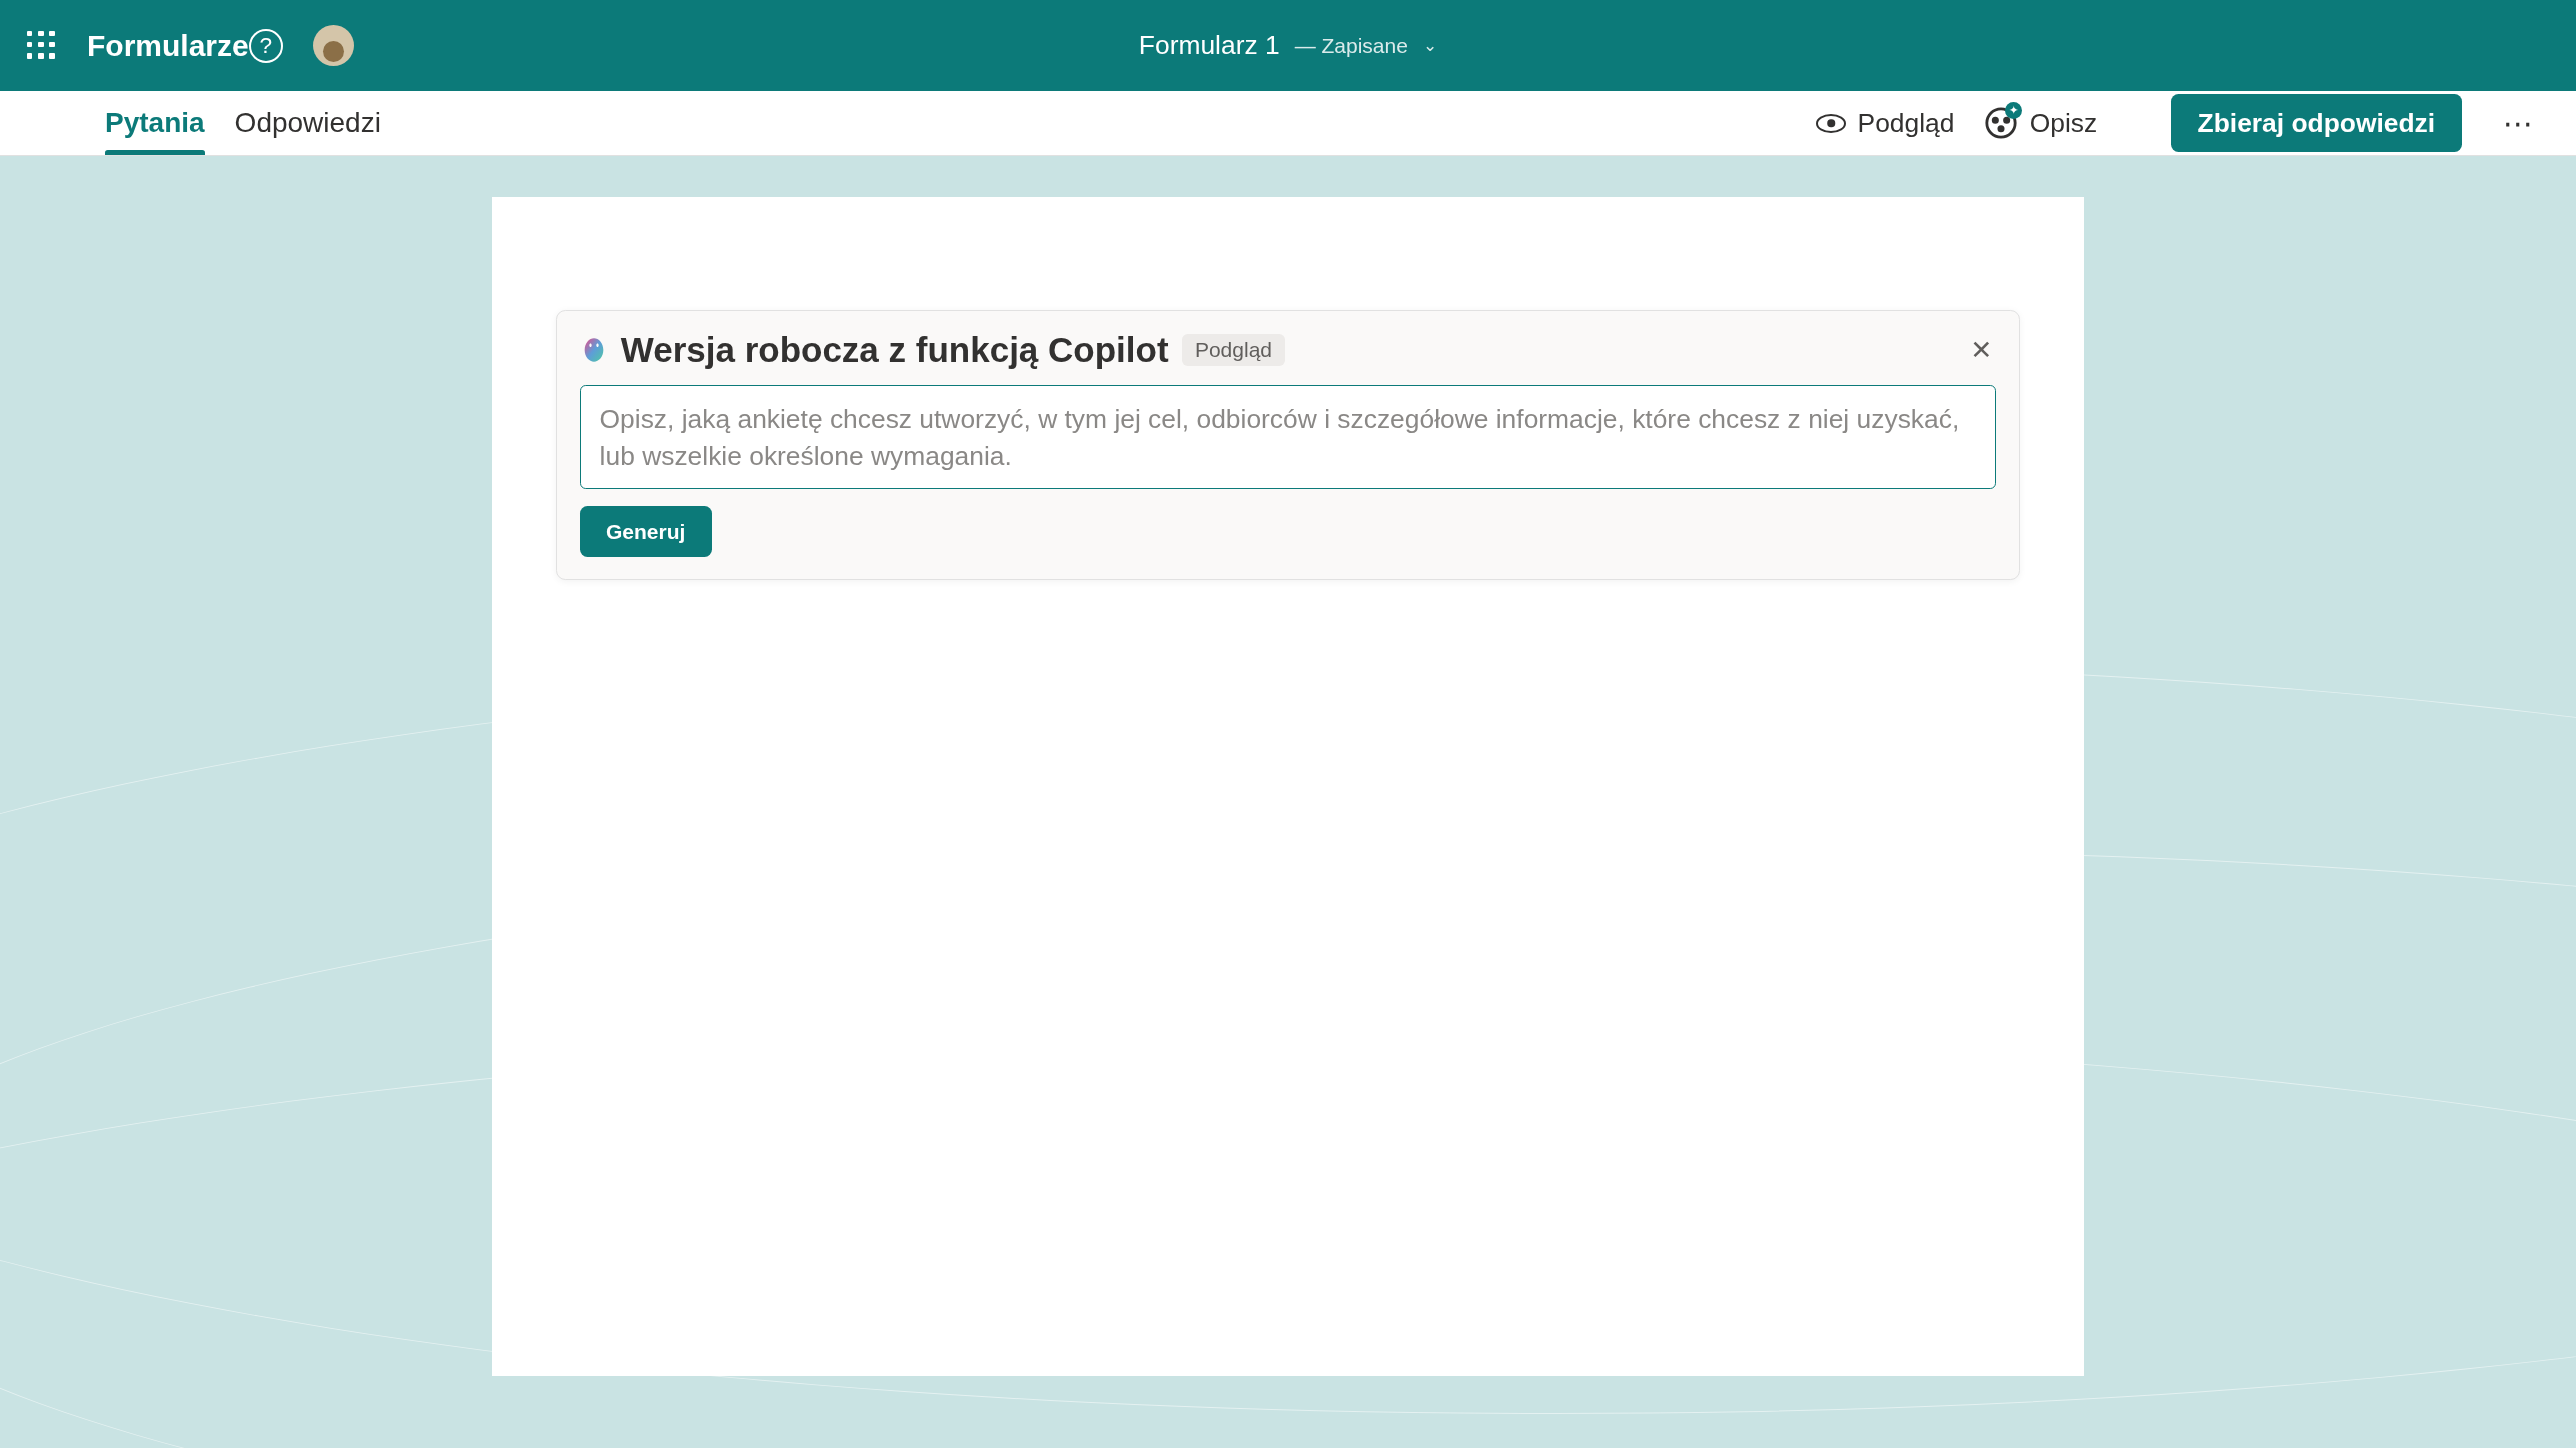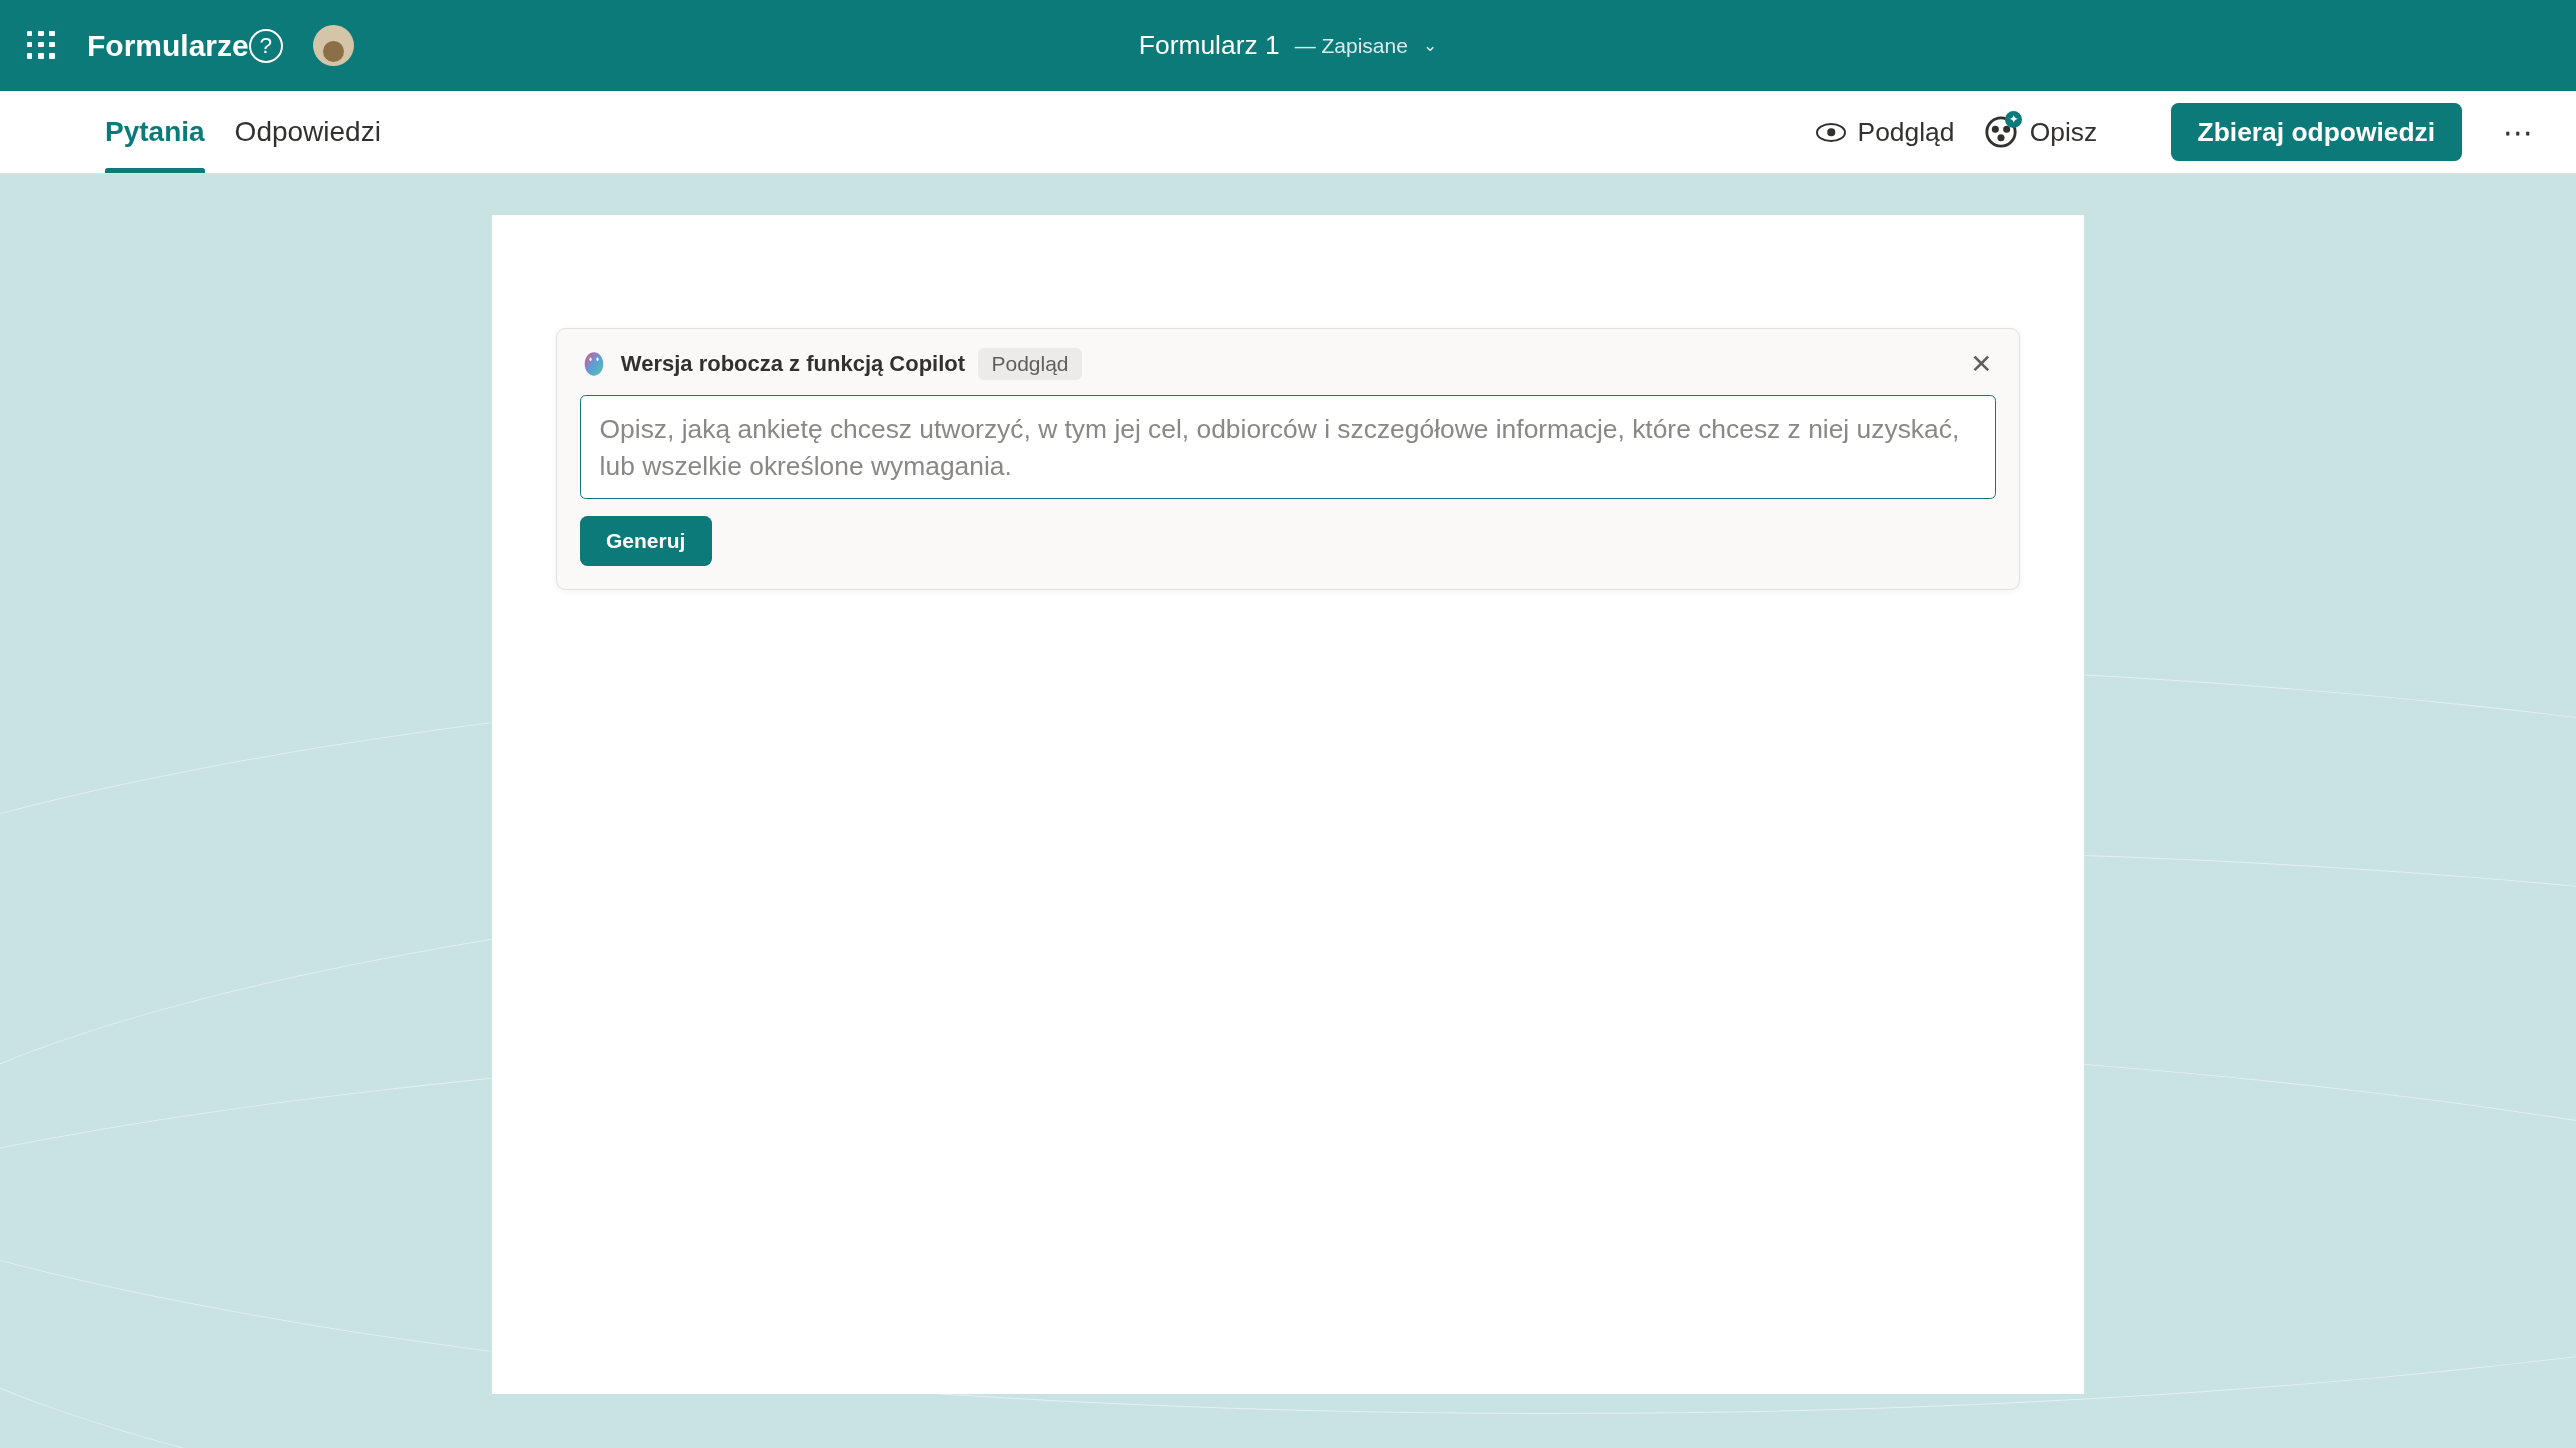--- a/index.html
+++ b/index.html
@@ -169,21 +169,21 @@
       width: 21px;
       height: 21px;
       background: #8b6f47;
       border-radius: 50%;
       margin-bottom: 3.8px;
     }
     
     .toolbar {
       position: relative;
       z-index: 10;
-      height: 83px;
+      height: 65px;
       background: white;
       display: flex;
       align-items: center;
       justify-content: space-between;
       padding: 0 30px 0 105px;
       border-bottom: 0.9px solid #e1e1e1;
     }
     
     .toolbar-left {
       display: flex;
@@ -336,21 +336,21 @@
       align-items: center;
       gap: 13.2px;
     }
     
     .copilot-icon {
       width: 28px;
       height: 28px;
     }
     
     .copilot-title {
-      font-size: 22px;
+      font-size: 35px;
       font-weight: 600;
       color: #323130;
     }
     
     .preview-badge {
       background: #edebe9;
       color: #605e5c;
       font-size: 21px;
       padding: 3.8px 13.2px;
       border-radius: 5.7px;

